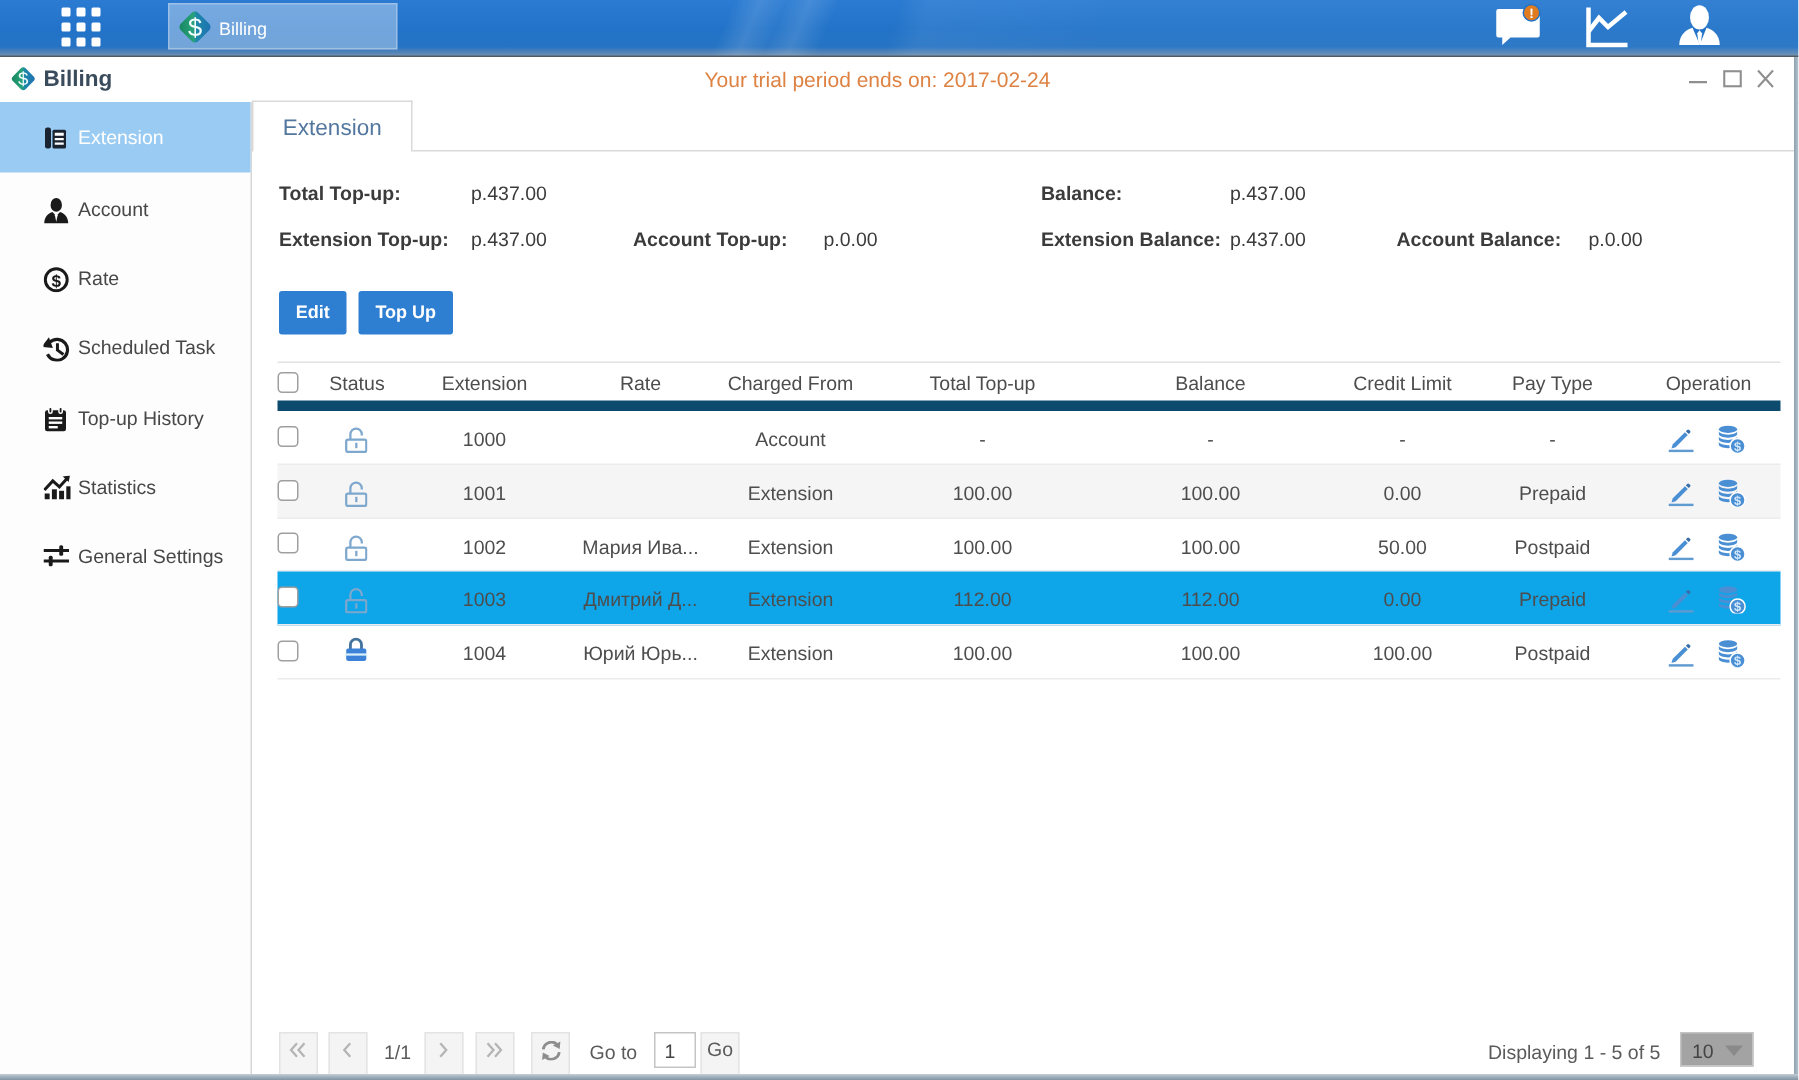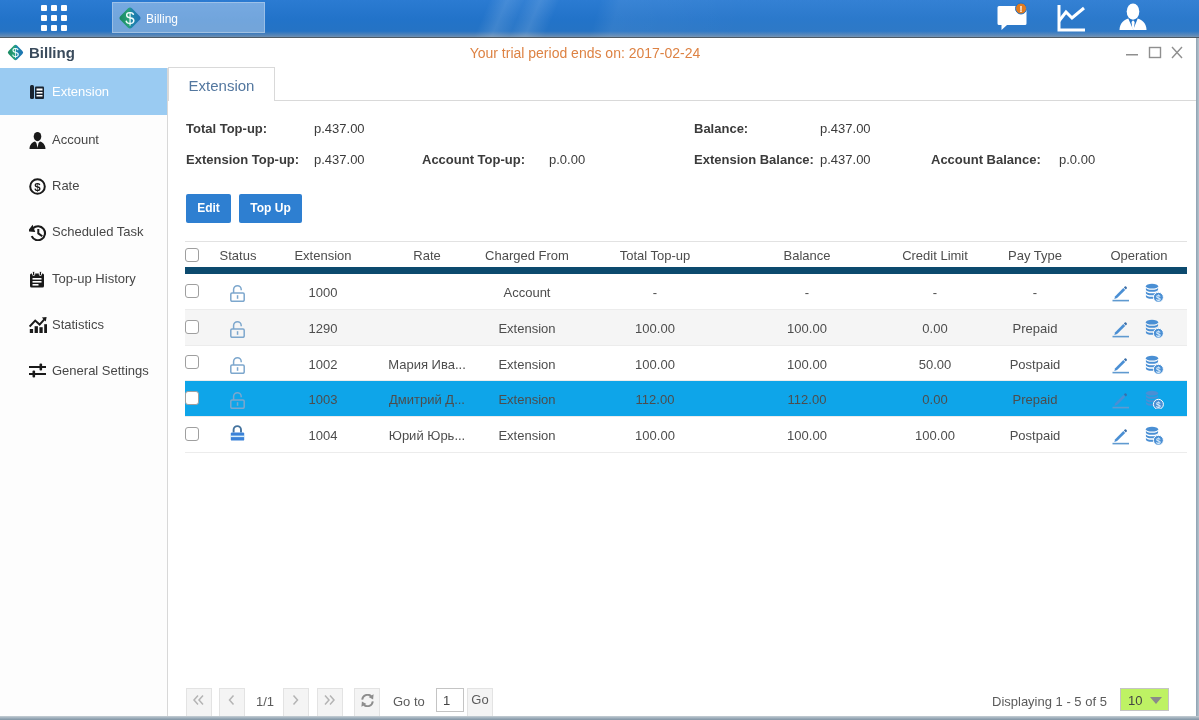--- a/index.html
+++ b/index.html
@@ -276,21 +276,21 @@
   <svg style="position:absolute;left:960px;top:9px" width="19" height="19" viewBox="0 0 19 19">
       <use href="#coins"></use>
     </svg>
 </div>
 
 <div class="trow" style="top:310px;height:36px;border-bottom:1px solid #ececec;background:#f5f5f5">
   <span class="cb"></span>
   <svg style="position:absolute;left:45px;top:10px" width="15" height="18" viewBox="0 0 15 18">
       <use href="#lockopen"></use>
     </svg>
-  <div class="tcell" style="left:88px;width:100px">1290</div>
+  <div class="tcell" style="left:88px;width:100px">1001</div>
   <div class="tcell" style="left:292px;width:100px">Extension</div>
   <div class="tcell" style="left:392px;width:156px">100.00</div>
   <div class="tcell" style="left:548px;width:148px">100.00</div>
   <div class="tcell" style="left:696px;width:108px">0.00</div>
   <div class="tcell" style="left:804px;width:92px">Prepaid</div>
   <svg style="position:absolute;left:926px;top:9px" width="19" height="19" viewBox="0 0 19 19">
       <use href="#pencil"></use>
     </svg>
   <svg style="position:absolute;left:960px;top:9px" width="19" height="19" viewBox="0 0 19 19">
       <use href="#coins"></use>
@@ -383,18 +383,18 @@
     <path d="M1.2 5.6 A 5.4 5.4 0 0 1 10.2 2.2" fill="none" stroke="#8d8d8d" stroke-width="1.9"></path>
     <path d="M12.6 0.3 L12.1 5.4 L7.6 3 Z" fill="#8d8d8d"></path>
     <path d="M11.8 7.4 A 5.4 5.4 0 0 1 2.8 10.8" fill="none" stroke="#8d8d8d" stroke-width="1.9"></path>
     <path d="M0.4 12.7 L0.9 7.6 L5.4 10 Z" fill="#8d8d8d"></path>
   </svg>
 </div>
 <div class="ptext" style="left:393px;top:694px">Go to</div>
 <input style="position: absolute; left: 436px; top: 688px; width: 28px; height: 24px; border: 1px solid rgb(196, 196, 196); font-size: 13px; color: rgb(68, 68, 68); padding-left: 6px; font-family: &quot;Liberation Sans&quot;, sans-serif;" value="1">
 <div class="pbtn" style="left:467px;width:26px;color:#5b5b5b;font-size:13px;text-align:center;line-height:22px">Go</div>
 <div class="ptext" style="left:992px;top:694px">Displaying 1 - 5 of 5</div>
-<div style="position:absolute;left:1120px;top:688px;width:49px;height:23px;border:1px solid #c4c4c4;background:#bef264">
+<div style="position:absolute;left:1120px;top:688px;width:49px;height:23px;border:1px solid #c4c4c4;background:#a3a3a3">
   <span style="position:absolute;left:7px;top:4px;font-size:13px;color:#444">10</span>
   <span style="position:absolute;right:6px;top:8px;width:0;height:0;border-left:6px solid transparent;border-right:6px solid transparent;border-top:7px solid #8a8a8a"></span>
 </div>
 <div id="frame-right"></div>
 <div id="frame-bottom"></div>
 
 </body></html>

